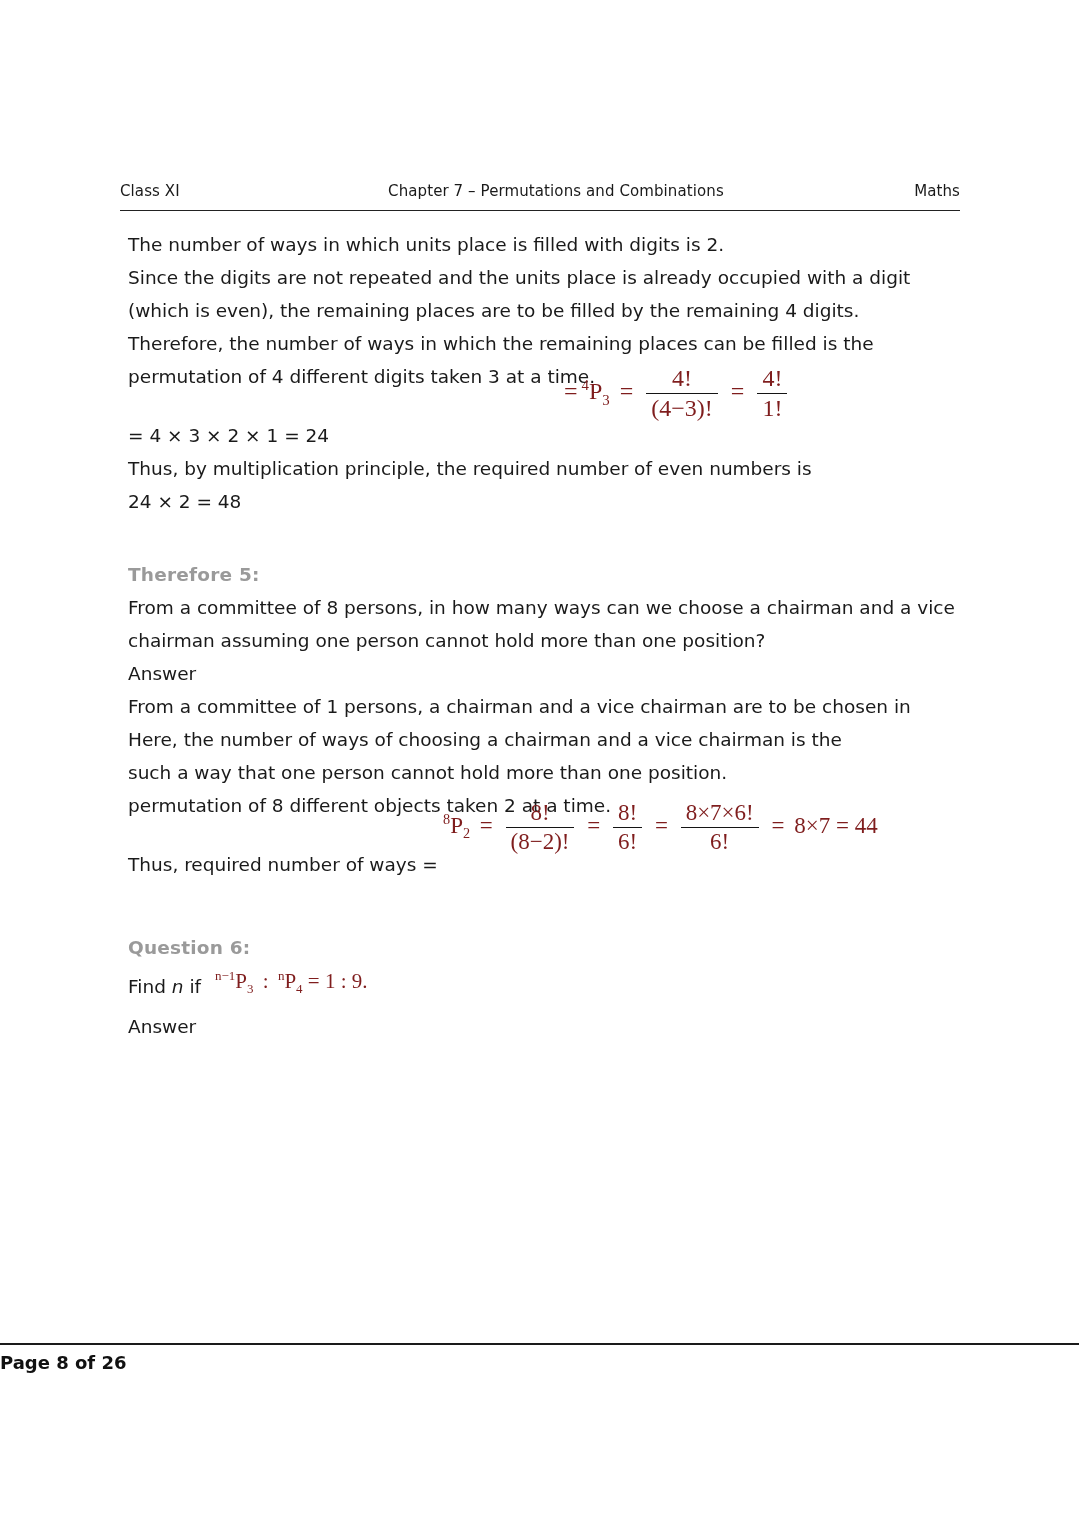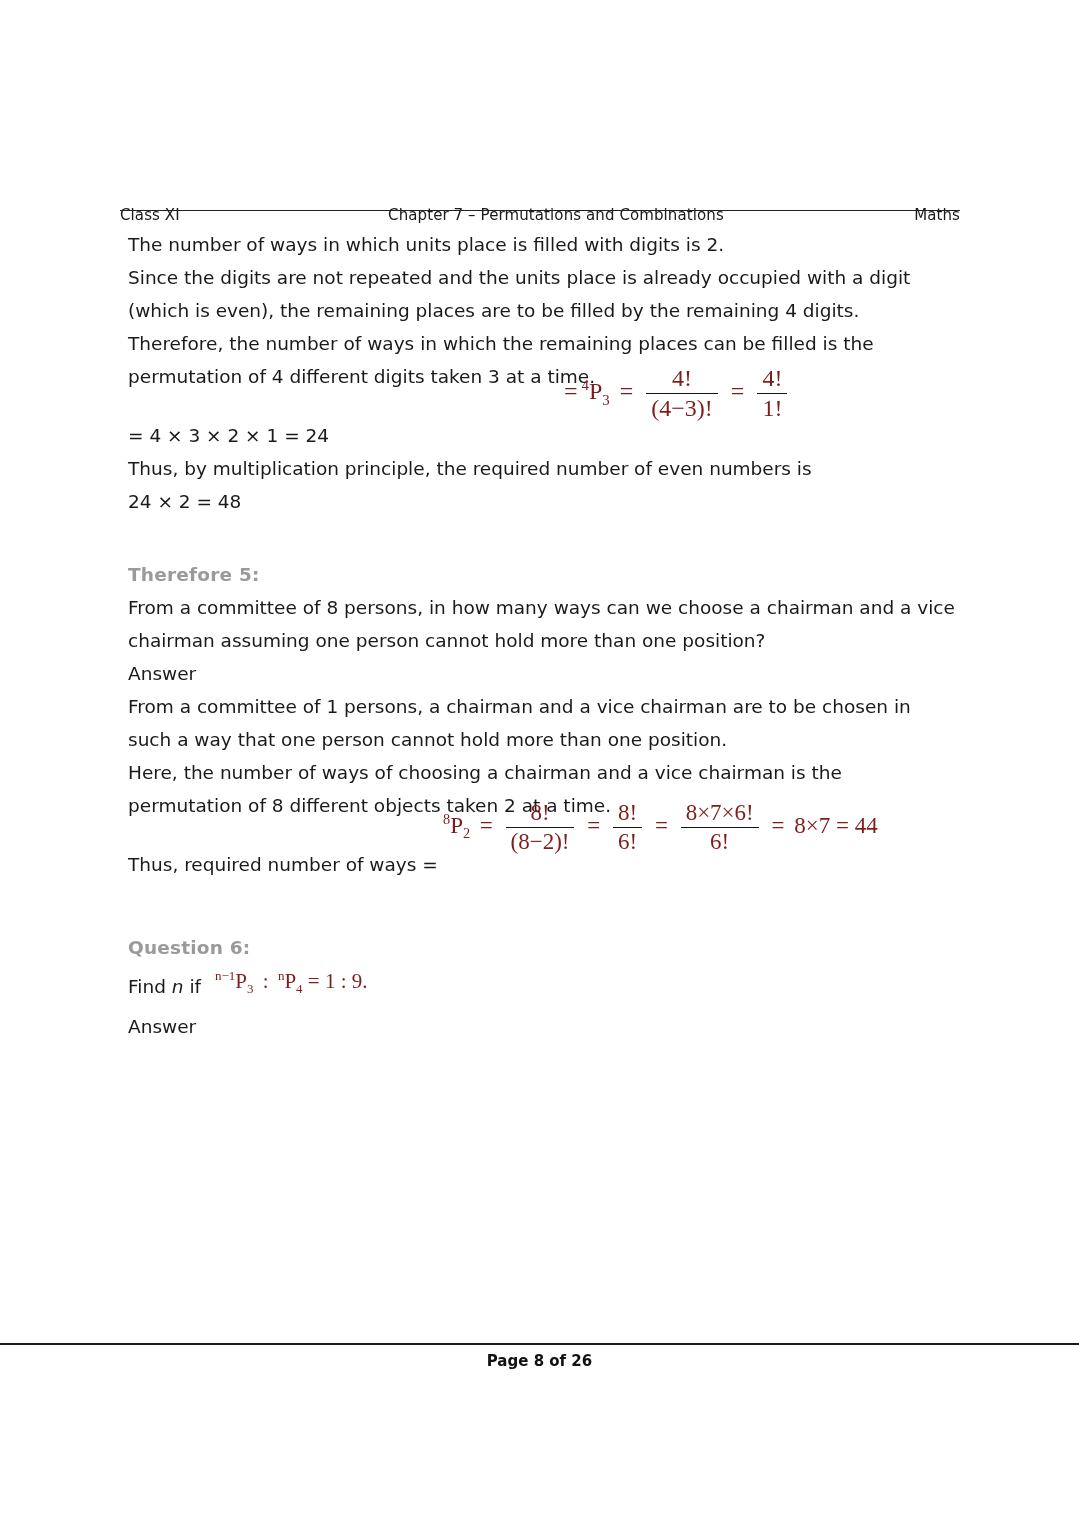--- a/index.html
+++ b/index.html
@@ -30,21 +30,21 @@
     width: 840px;
     display: flex;
     align-items: flex-end;
     justify-content: space-between;
     font-size: 15px;
     letter-spacing: 0.1px;
     white-space: nowrap;
   }
   .header .h-left   { flex: 0 0 auto; }
   .header .h-center { flex: 1 1 auto; text-align: center; margin-left: 18px; }
-  .header .h-right  { flex: 0 0 auto; margin-top: 24px; }
+  .header .h-right  { flex: 0 0 auto; }
   .header-rule {
     position: absolute;
     left: 120px;
     top: 210px;
     width: 840px;
     height: 0;
     border-top: 1.6px solid #222;
   }
 
   
@@ -134,22 +134,21 @@
     top: 1343px;
     width: 1079px;
     height: 0;
     border-top: 2px solid #1a1a1a;
   }
   .footer {
     position: absolute;
     left: 0;
     top: 1352px;
     width: 1079px;
-    text-align: center;
-    font-size: 15px;
+    font-size: 18px;
     font-weight: bold;
     color: #111;
   }
 </style>
 </head>
 <body>
 
 <div class="page">
 
   <div class="header">
@@ -190,22 +189,22 @@
     <div class="line">Thus, by multiplication principle, the required number of even numbers is</div>
     <div class="line">24 × 2 = 48</div>
 
     <div class="gap-block" style="height:40px;"></div>
 
     <div class="qhead">Therefore 5:</div>
     <div class="line">From a committee of 8 persons, in how many ways can we choose a chairman and a vice</div>
     <div class="line">chairman assuming one person cannot hold more than one position?</div>
     <div class="line">Answer</div>
     <div class="line">From a committee of 1 persons, a chairman and a vice chairman are to be chosen in</div>
+    <div class="line">Here, the number of ways of choosing a chairman and a vice chairman is the</div>
     <div class="line">such a way that one person cannot hold more than one position.</div>
-    <div class="line">Here, the number of ways of choosing a chairman and a vice chairman is the</div>
     <div class="line">permutation of 8 different objects taken 2 at a time.</div>
 
     <div class="gap-block" style="height:26px;"></div>
 
     <div class="line row-with-math">
       <span>Thus, required number of ways =</span>
 
       <span class="math formula2">
         <sup class="pre">8</sup><span>P</span><sub class="post">2</sub>
         <span class="op">=</span>

